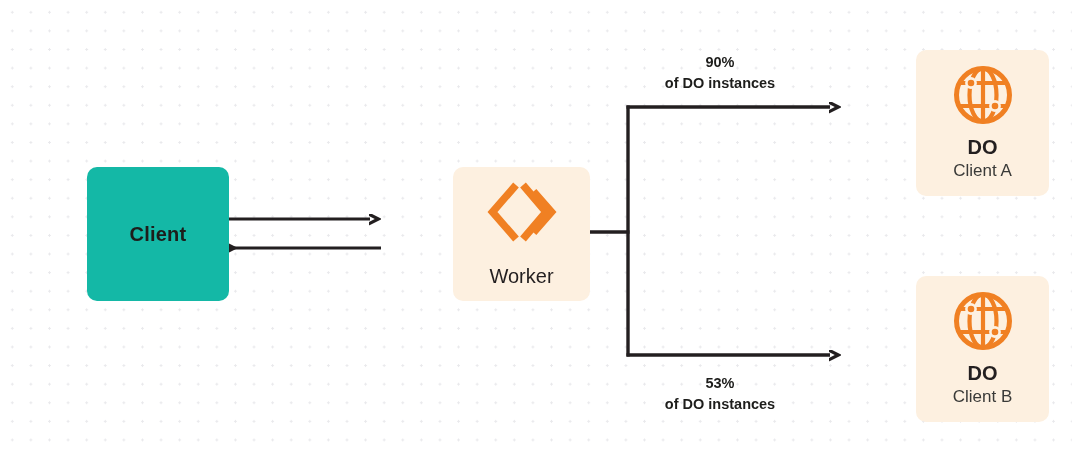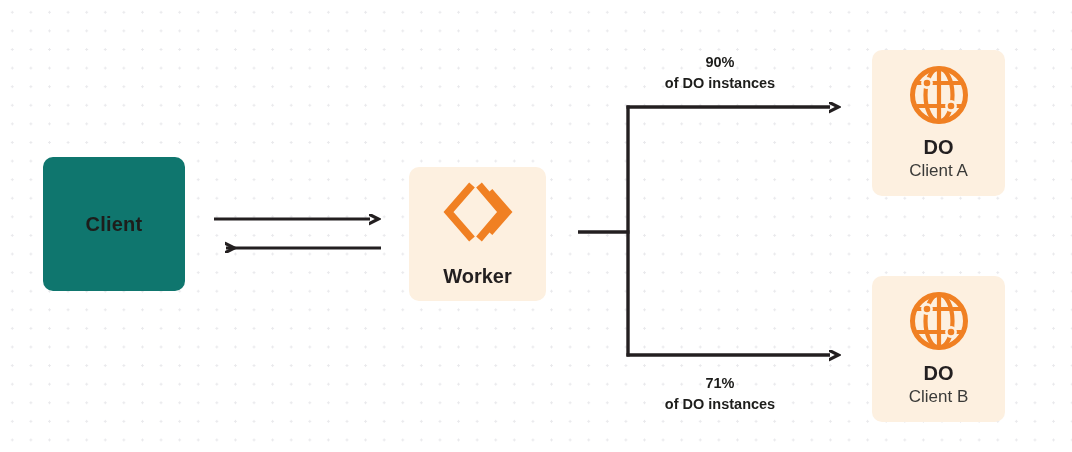--- a/index.html
+++ b/index.html
@@ -27,28 +27,29 @@
   }
 
   
   .node {
     position: absolute;
     border-radius: 10px;
     display: flex;
     flex-direction: column;
     align-items: center;
     justify-content: center;
+    margin-left: 44px;
   }
 
   .node-client {
     left: 43px;
-    top: 157px;
+    top: 167px;
     width: 142px;
     height: 134px;
-    background: #0f766e;
+    background: #14b8a6;
   }
 
   .node-worker {
     left: 409px;
     top: 167px;
     width: 137px;
     height: 134px;
     background: #fdf0e0;
   }
 
@@ -85,21 +86,21 @@
   .node-sub {
     font-size: 17px;
     font-weight: 400;
     color: #3a3a38;
     margin-top: 1px;
     line-height: 1.3;
   }
 
   .worker-label {
     font-size: 20px;
-    font-weight: bold;
+    font-weight: normal;
     color: #231f20;
     margin-top: 22px;
   }
 
   .icon-wrap {
     display: flex;
     align-items: center;
     justify-content: center;
   }
 
@@ -165,21 +166,21 @@
 
     <line x1="626.5" y1="355" x2="830" y2="355" stroke="#231f20" stroke-width="3.4" marker-end="url(#arrowR)"></line>
   </svg>
 
   <div class="edge-label edge-label-top">
     <div>90%</div>
     <div>of DO instances</div>
   </div>
 
   <div class="edge-label edge-label-bottom">
-    <div>71%</div>
+    <div>53%</div>
     <div>of DO instances</div>
   </div>
 
   <div class="node node-client">
     <span class="node-title">Client</span>
   </div>
 
   <div class="node node-worker">
     <span class="icon-wrap">
       <svg width="72" height="62" viewBox="0 0 72 62" aria-hidden="true">

